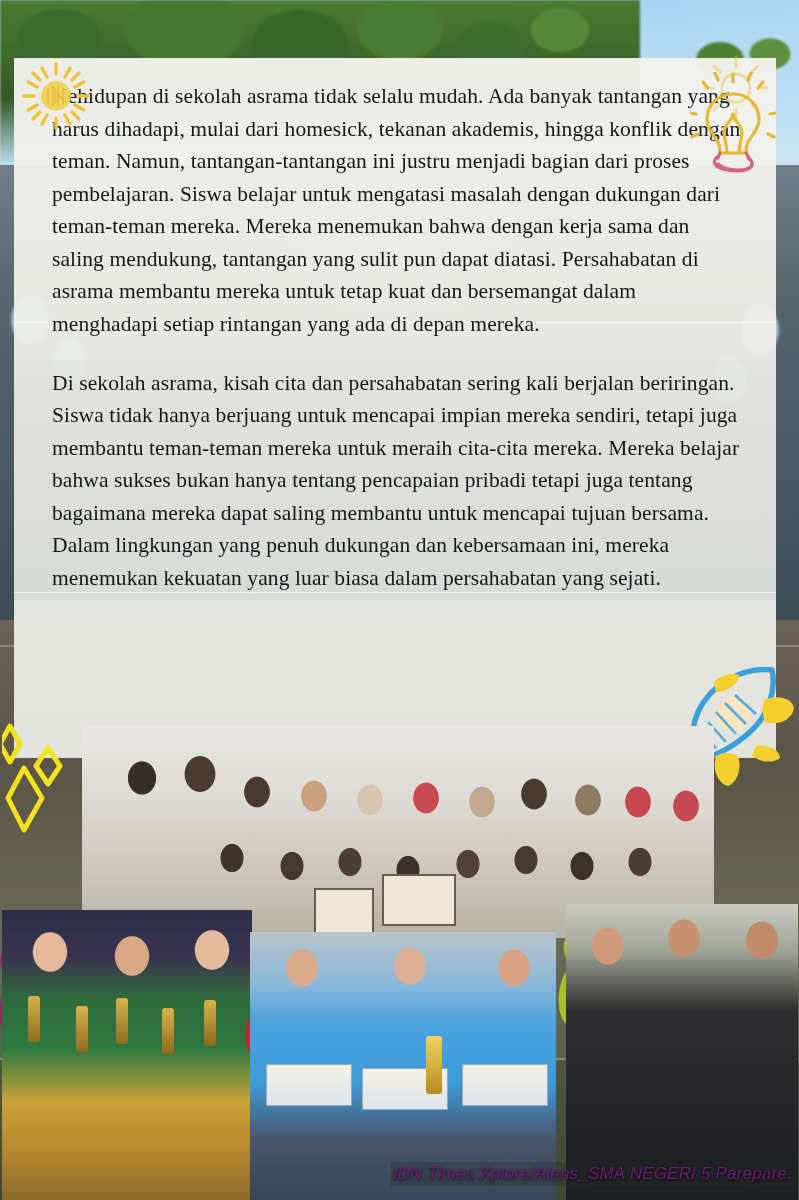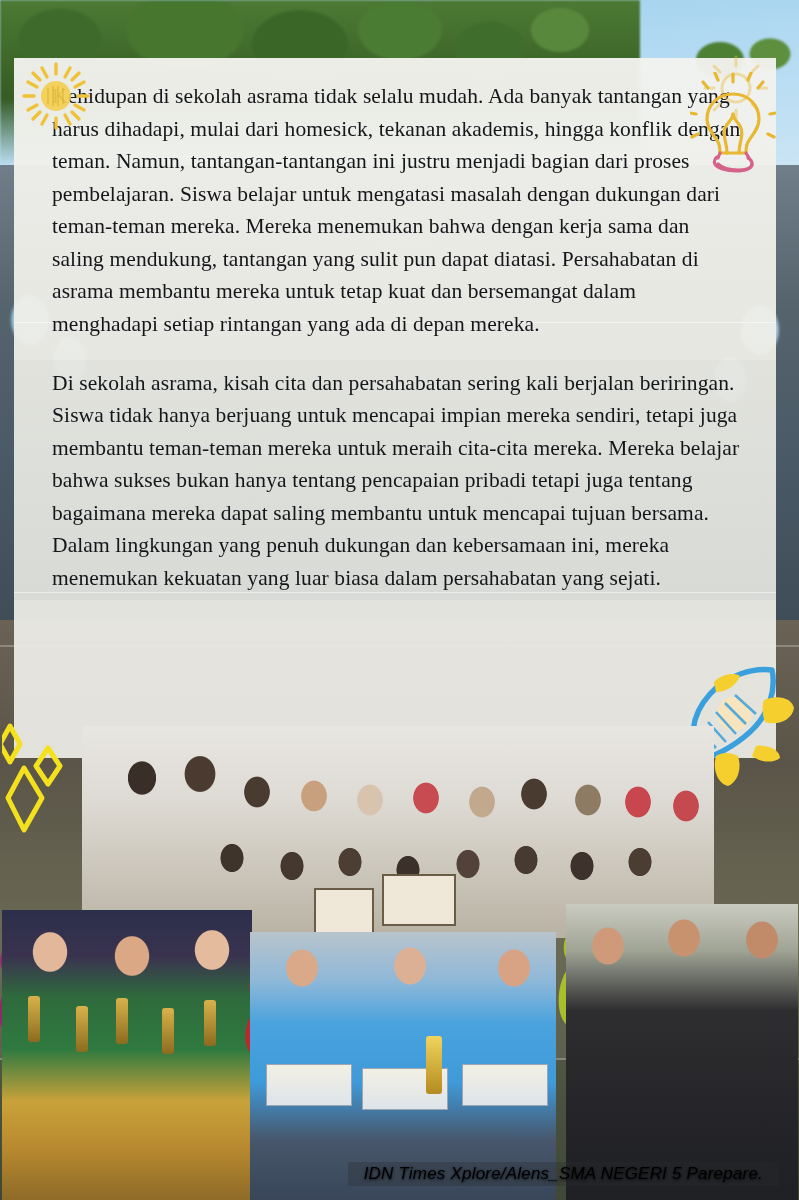--- a/index.html
+++ b/index.html
@@ -154,25 +154,25 @@
     position:absolute;left:10px;top:14px;width:232px;height:296px;
     background:
       radial-gradient(ellipse 24px 28px at 42px 42px,#cf9a79 0%,#cf9a79 64%,transparent 68%),
       radial-gradient(ellipse 24px 28px at 118px 34px,#c8926f 0%,#c8926f 64%,transparent 68%),
       radial-gradient(ellipse 24px 28px at 196px 36px,#c18a68 0%,#c18a68 64%,transparent 68%),
       linear-gradient(180deg,#c9cbc0 0%,#9fa394 16%,#2e2e30 36%,#26262a 66%,#1f2024 100%);
     filter:blur(.4px);
   }
 
   .caption{
-    position:absolute;right:20px;bottom:14px;
+    position:absolute;right:4px;bottom:14px;
     font-family:"Liberation Sans", sans-serif;font-style:italic;
-    font-size:17px;color:#000000;letter-spacing:.2px;
+    font-size:17px;color:#701a75;letter-spacing:.2px;
     text-shadow:0 1px 3px rgba(0,0,0,.85);
-    background:rgba(40,44,48,.30);padding:2px 16px;white-space:nowrap;
+    background:rgba(40,44,48,.30);padding:2px 3px;white-space:nowrap;
   }
 </style>
 </head>
 <body>
 
 <div class="stage">
 
   <div class="bg">
     <div class="bg-sky"></div>
     <div class="bg-trees"></div>

